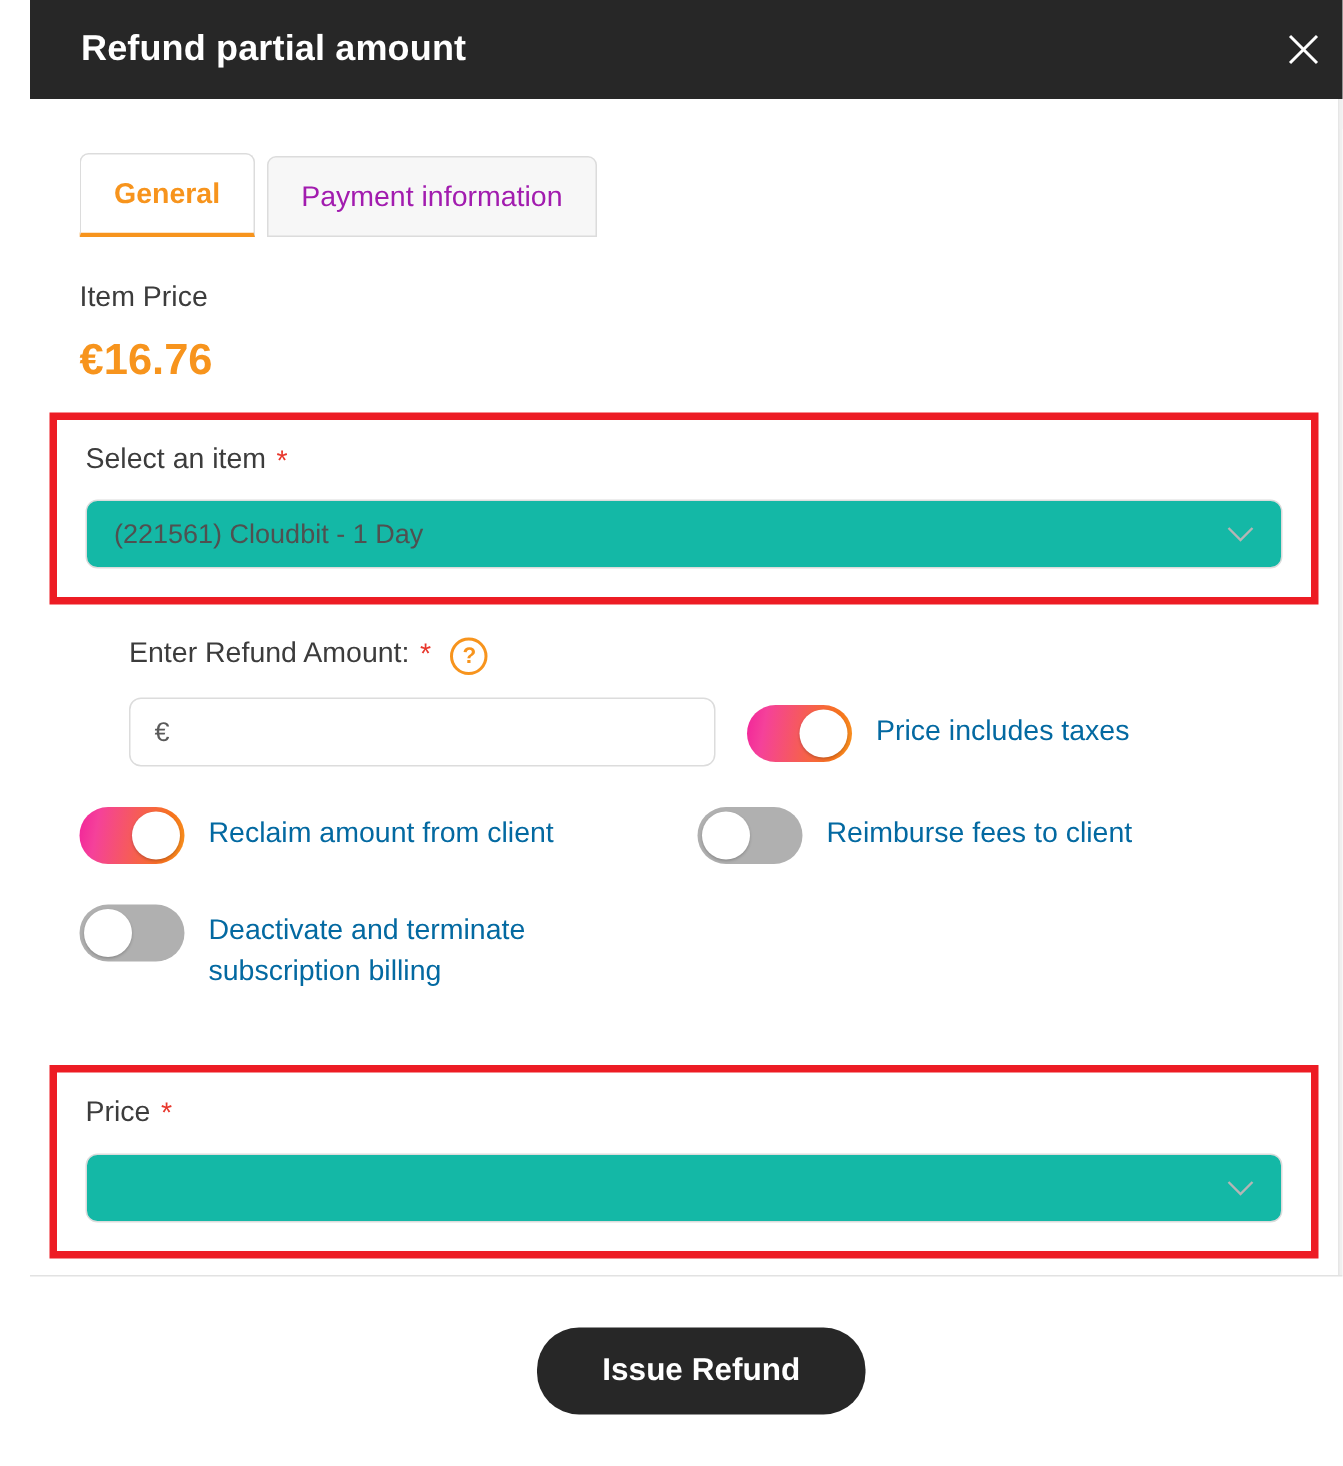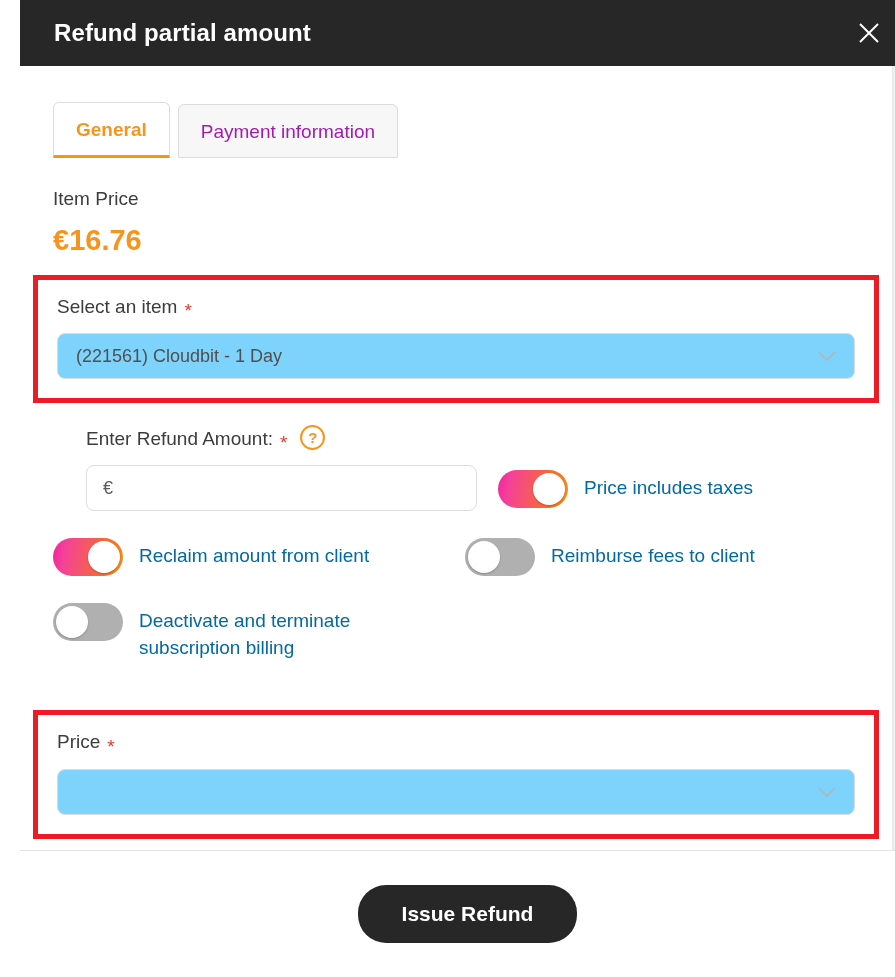--- a/index.html
+++ b/index.html
@@ -119,21 +119,21 @@
     color: #f7941d;
     margin-top: 14px;
     line-height: 1.1;
   }
 
   
   .field-label {
     font-size: 19px;
     color: #3c3c3c;
     display: flex;
-    align-items: flex-end;
+    align-items: flex-start;
     gap: 7px;
     line-height: 1.2;
   }
   .req-star {
     color: #e8372c;
     font-size: 19px;
     line-height: 1;
     position: relative;
     top: 2px;
   }
@@ -152,21 +152,21 @@
     cursor: pointer;
     margin-left: 6px;
     line-height: 1;
   }
 
   .control {
     margin-top: 15px;
     height: 46px;
     border: 1px solid #dcdcdc;
     border-radius: 8px;
-    background: #7dd3fc;
+    background: #14b8a6;
     display: flex;
     align-items: center;
     padding: 0 16px 0 18px;
     box-sizing: border-box;
     font-size: 18px;
     color: #505050;
     cursor: pointer;
   }
   .control .control-text {
     flex: 1 1 auto;

